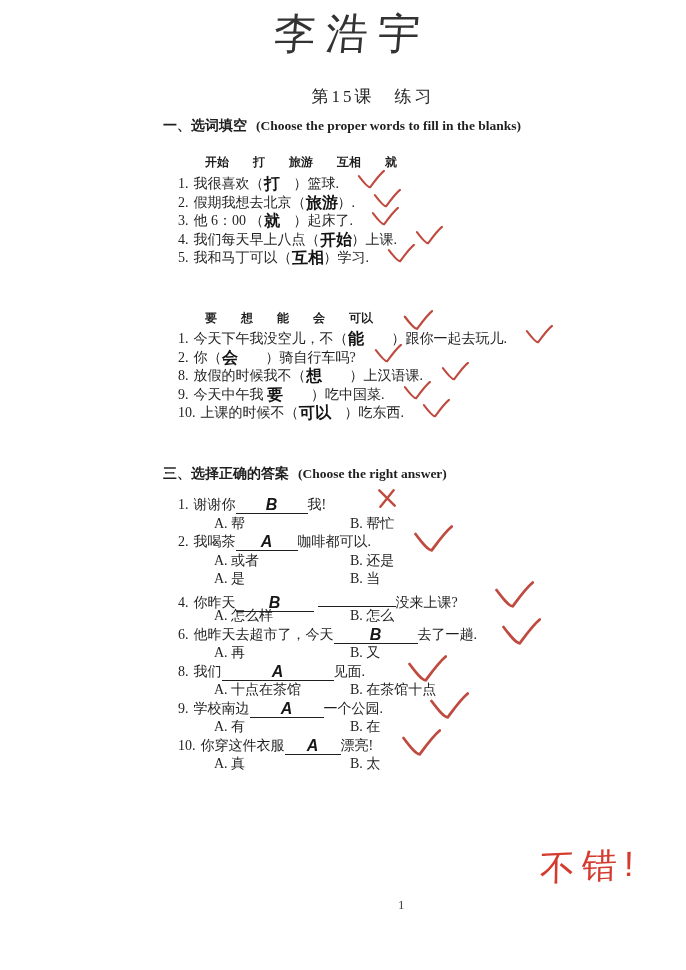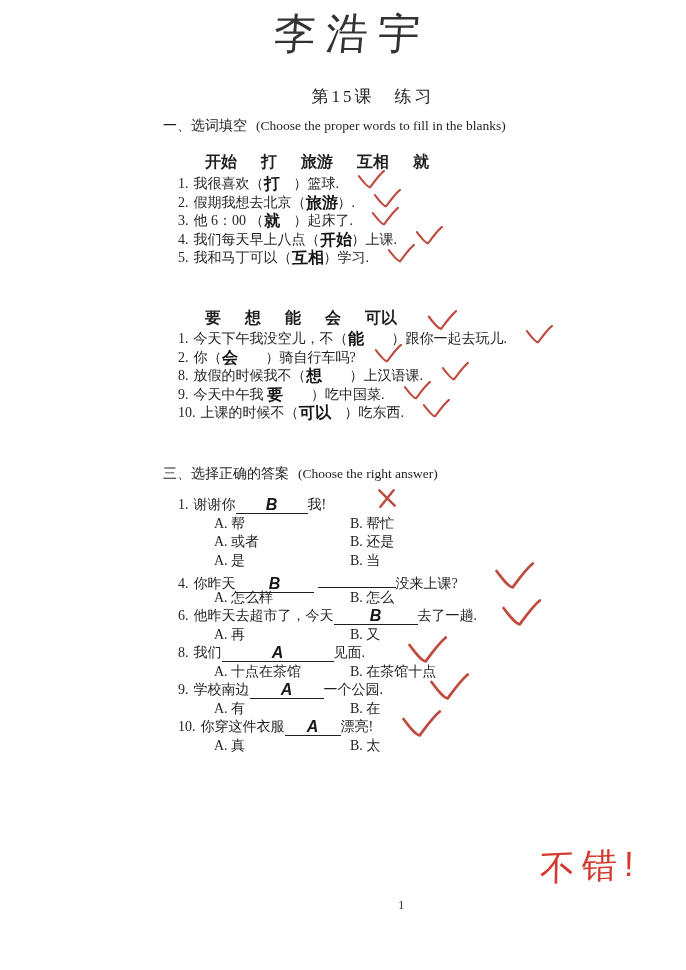--- a/index.html
+++ b/index.html
@@ -23,24 +23,24 @@
   #title{
     top:85px;left:0;width:686px;text-align:center;
     font-size:17px;font-weight:normal;letter-spacing:3px;padding-left:30px;
   }
 
   .section{position:absolute;left:163px;width:500px;}
   #s1{top:116px;}
   #s2{top:292px;}
   #s3{top:464px;}
 
-  .sec-head{font-weight:normal;font-size:14px;line-height:20px;white-space:nowrap;}
+  .sec-head{font-weight:bold;font-size:14px;line-height:20px;white-space:nowrap;}
   .sec-head .en{margin-left:9px;font-size:13.5px;}
 
-  .wordbank{margin:16px 0 2px 42px;font-weight:bold;font-size:16px;line-height:20px;position:relative;white-space:nowrap;}
+  .wordbank{margin:16px 0 2px 42px;font-weight:bold;font-size:12px;line-height:20px;position:relative;white-space:nowrap;}
   .wordbank .wb-word{margin-right:24px;}
 
   .items{margin-left:15px;font-size:14px;}
   .line{height:18.5px;line-height:18.5px;white-space:nowrap;position:relative;}
   #s1 .items{margin-top:3px;}
   .num{margin-right:5px;}
 
   
   .hw{
     font-family:"Liberation Sans", sans-serif;
@@ -199,20 +199,26 @@
         <span class="mark"><svg class="xk" width="22" height="20" viewBox="0 0 20 18" style="display: inline-block;">
               <path d="M3 2 L17 16 M16 2 L4 17" fill="none" stroke="currentColor" stroke-width="2.2" stroke-linecap="round"></path>
             </svg></span>
       </div>
       <div class="line opts">
         <span class="optA">A. 帮</span><span class="optB">B. 帮忙</span>
       </div>
     </div>
 
     <div class="qblock q2">
+      <div class="line">
+        <span class="num">2.</span><span>我喝茶</span><span class="blank"><span class="hw-letter">A</span></span><span>咖啡都可以.</span>
+        <span class="mark"><svg class="ck" viewBox="0 0 32 22" style="display: inline-block;">
+              <path d="M2 7 C8 15,12 20,15 20 C18 16,25 6,31 1" fill="none" stroke="currentColor" stroke-width="2.2" stroke-linecap="round"></path>
+            </svg></span>
+      </div>
       <div class="line opts">
         <span class="optA">A. 或者</span><span class="optB">B. 还是</span>
       </div>
     </div>
 
     <div class="qblock q3">
       <div class="line opts">
         <span class="optA">A. 是</span><span class="optB">B. 当</span>
       </div>
     </div>

